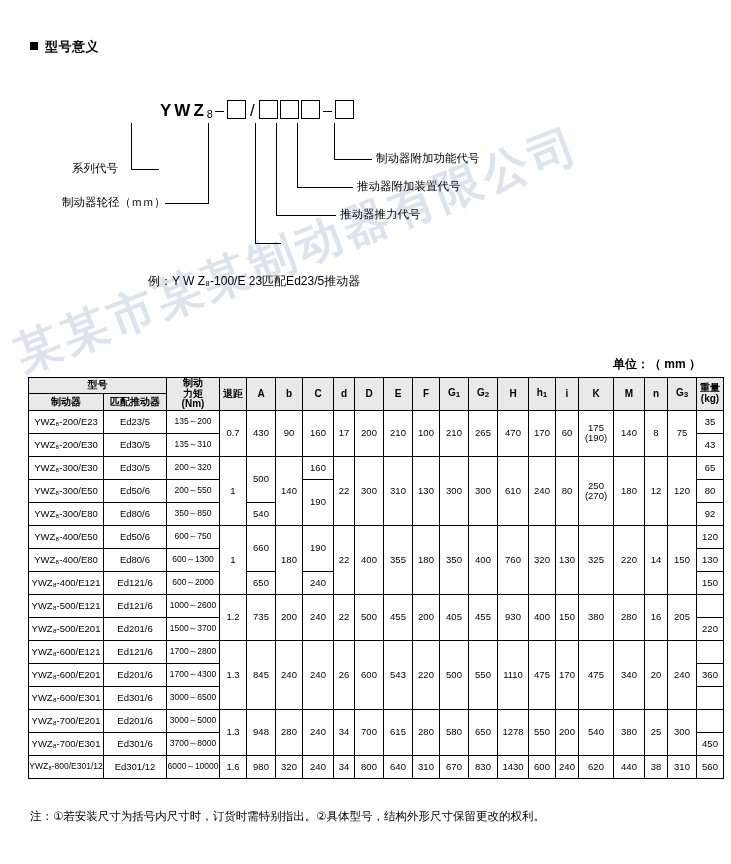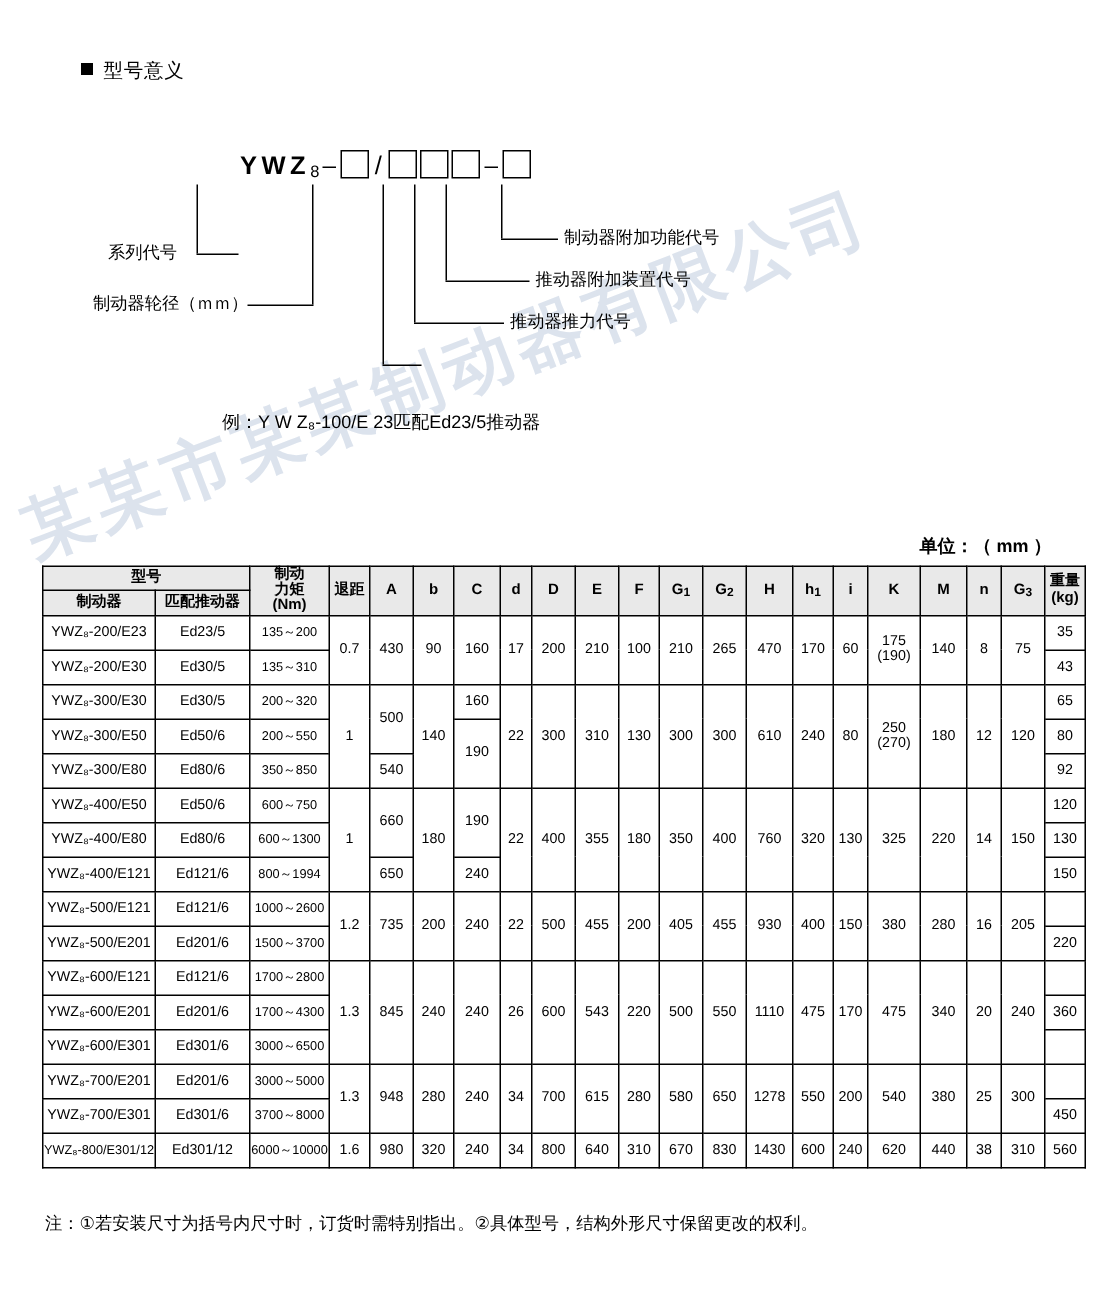--- a/index.html
+++ b/index.html
@@ -7,21 +7,21 @@
     width:731px;height:864px;
     background:#ffffff;
     font-family:"Liberation Sans","DejaVu Sans",sans-serif;
     color:#000;
     position:relative;
     overflow:hidden;
   }
   .page{position:relative;width:731px;height:864px;}
 
   
-  .sec-head{position:absolute;font-size:13px;font-weight:normal;letter-spacing:0.5px;margin-left:24px;}
+  .sec-head{position:absolute;font-size:13px;font-weight:bold;letter-spacing:0.5px;}
   .sec-head .sq{display:inline-block;width:8px;height:8px;background:#000;margin-right:7px;vertical-align:1px;}
   #sec1{left:30px;top:38px;}
   #sec2{left:30px;top:353px;}
   #unit{position:absolute;right:30px;top:356px;font-size:12px;font-weight:bold;}
 
   
   .model-area{position:absolute;left:0;top:95px;width:731px;height:215px;}
   .code-row{position:absolute;left:120px;top:5px;font-size:16px;letter-spacing:0px;white-space:nowrap;margin-left:40px;}
   .code-row .ywz{font-weight:bold;font-size:17px;letter-spacing:3px;}
   .code-row .sub{font-size:11px;vertical-align:-2px;}
@@ -261,21 +261,21 @@
         <tr>
           <td>YWZ₈-400/E80</td>
           <td>Ed80/6</td>
           <td class="small">600～1300</td>
           <td>130</td>
         </tr>
 
         <tr>
           <td>YWZ₈-400/E121</td>
           <td>Ed121/6</td>
-          <td class="small">800～1994</td>
+          <td class="small">600～2000</td>
           <td>650</td>
           <td>240</td>
           <td>150</td>
         </tr>
 
         <tr>
           <td>YWZ₈-500/E121</td>
           <td>Ed121/6</td>
           <td class="small">1000～2600</td>
           <td rowspan="2">1.2</td>

